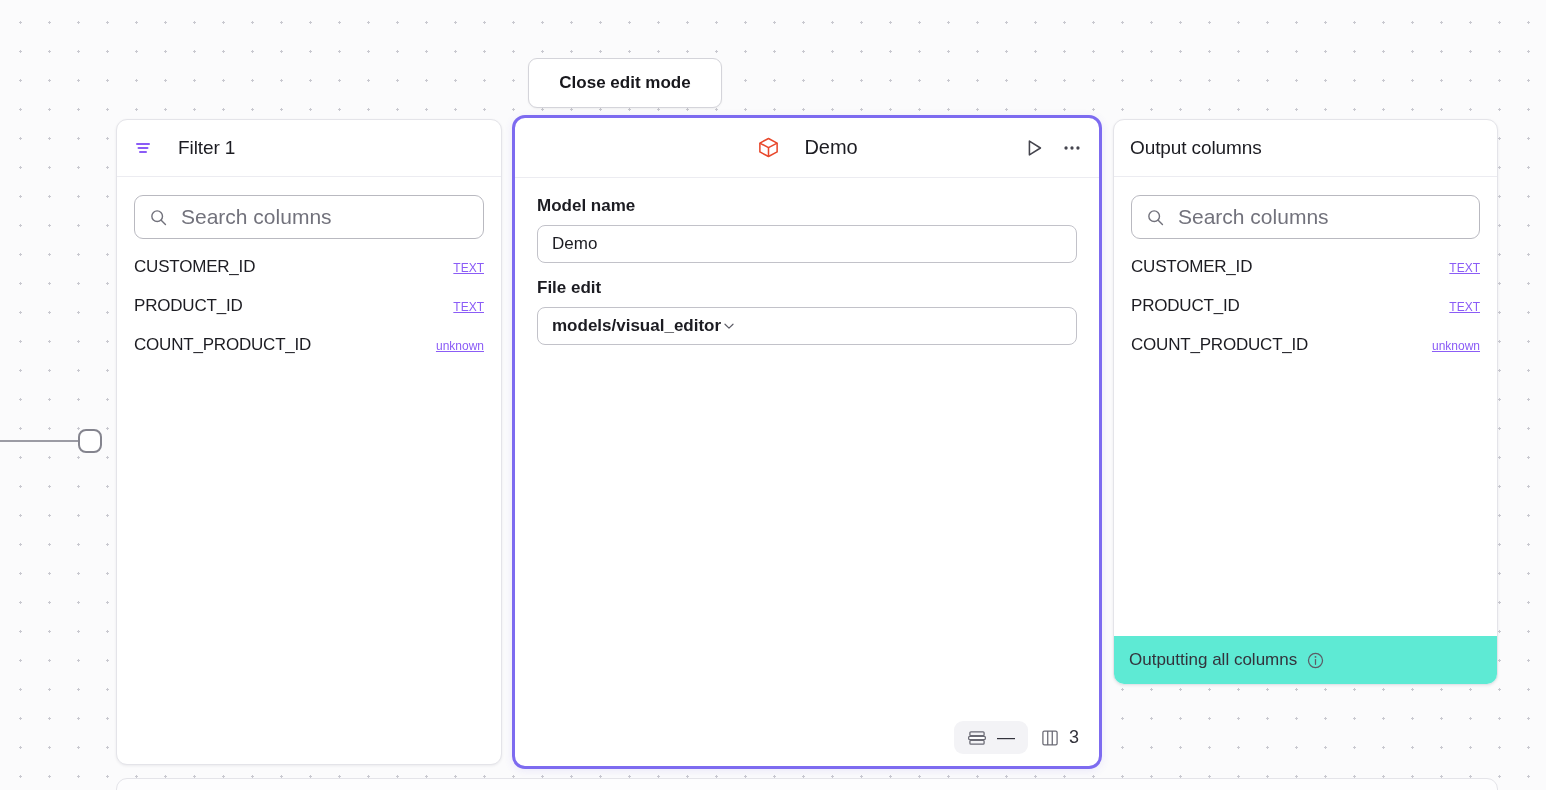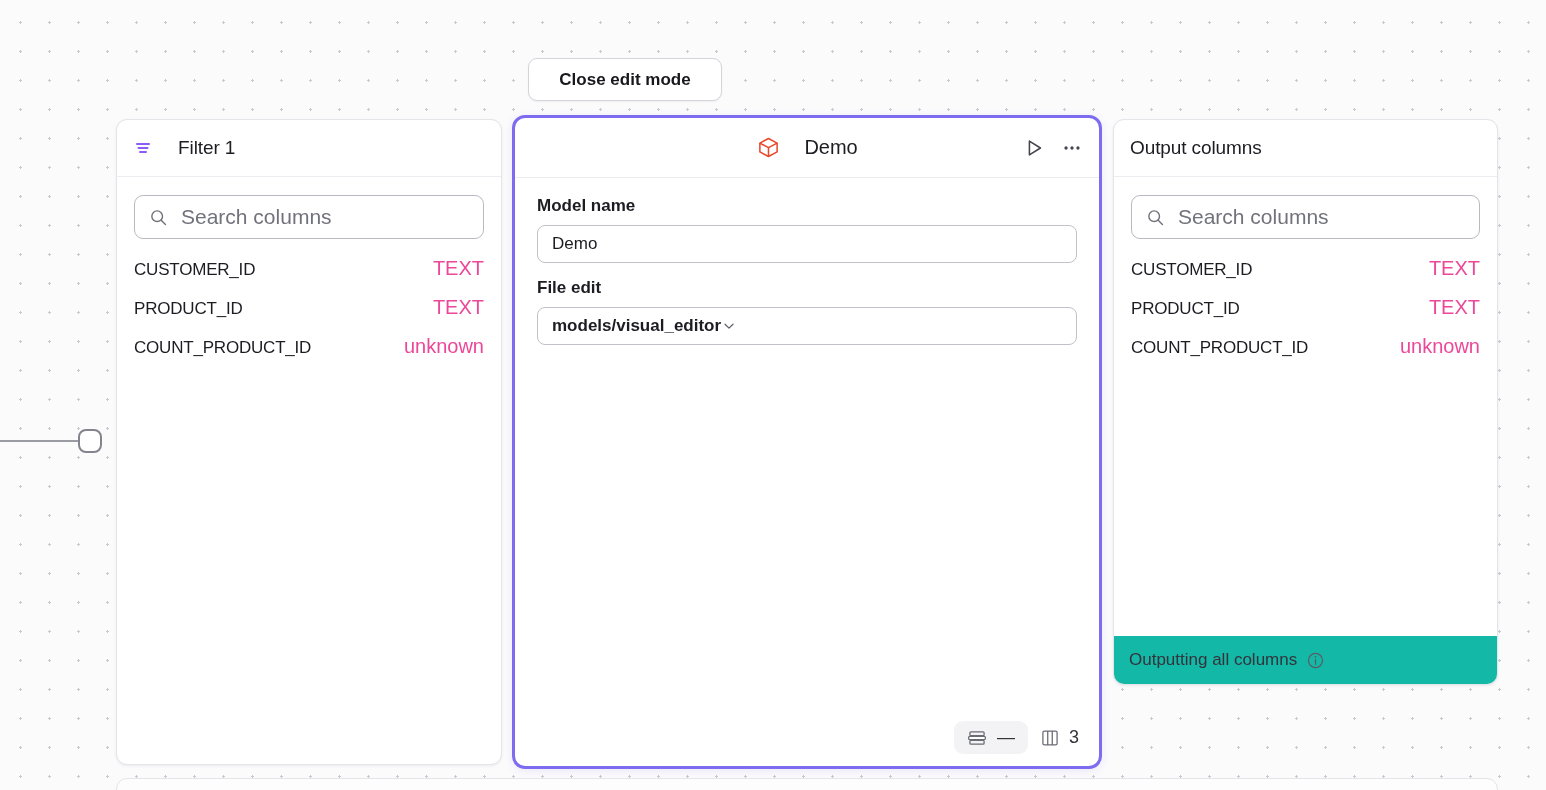--- a/index.html
+++ b/index.html
@@ -22,21 +22,21 @@
     background-size: 29px 29px;
     background-position: 6px 8px;
   }
 
   
   #close-edit-btn {
     position: absolute;
     left: 528px;
     top: 58px;
     width: 194px;
-    height: 43px;
+    height: 50px;
     background: #ffffff;
     border: 1px solid #d4d4da;
     border-radius: 9px;
     font-family: "Liberation Sans", sans-serif;
     font-size: 17px;
     font-weight: bold;
     color: #17171c;
     cursor: pointer;
     display: flex;
     align-items: center;
@@ -98,22 +98,23 @@
     justify-content: space-between;
     padding: 0 17px;
     height: 39px;
   }
   .col-name {
     font-size: 17px;
     color: #1c1c22;
     letter-spacing: -0.2px;
   }
   .col-type {
-    font-size: 20px;
-    color: #ec4899;
+    font-size: 12px;
+    color: #8b5cf6;
+    text-decoration: underline;
   }
 
   
   #node-filter { left: 116px; top: 119px; width: 386px; height: 646px; }
 
   
   #node-model {
     left: 512px; top: 115px; width: 590px; height: 654px;
     border: 3px solid #7d6bf0;
     border-radius: 13px;
@@ -200,21 +201,21 @@
   
   #node-output { left: 1113px; top: 119px; width: 385px; height: 566px; }
   .node-bottom-bar {
     position: absolute;
     left: 0; right: 0; bottom: 0;
     height: 48px;
     display: flex;
     align-items: center;
     gap: 9px;
     padding: 0 15px;
-    background: #14b8a6;
+    background: #5eead4;
   }
   .bottom-text { font-size: 17px; color: #33333c; }
 
   
   #edge-line {
     position: absolute;
     left: 0; top: 440px;
     width: 80px; height: 2px;
     background: #9b9ba4;
   }

